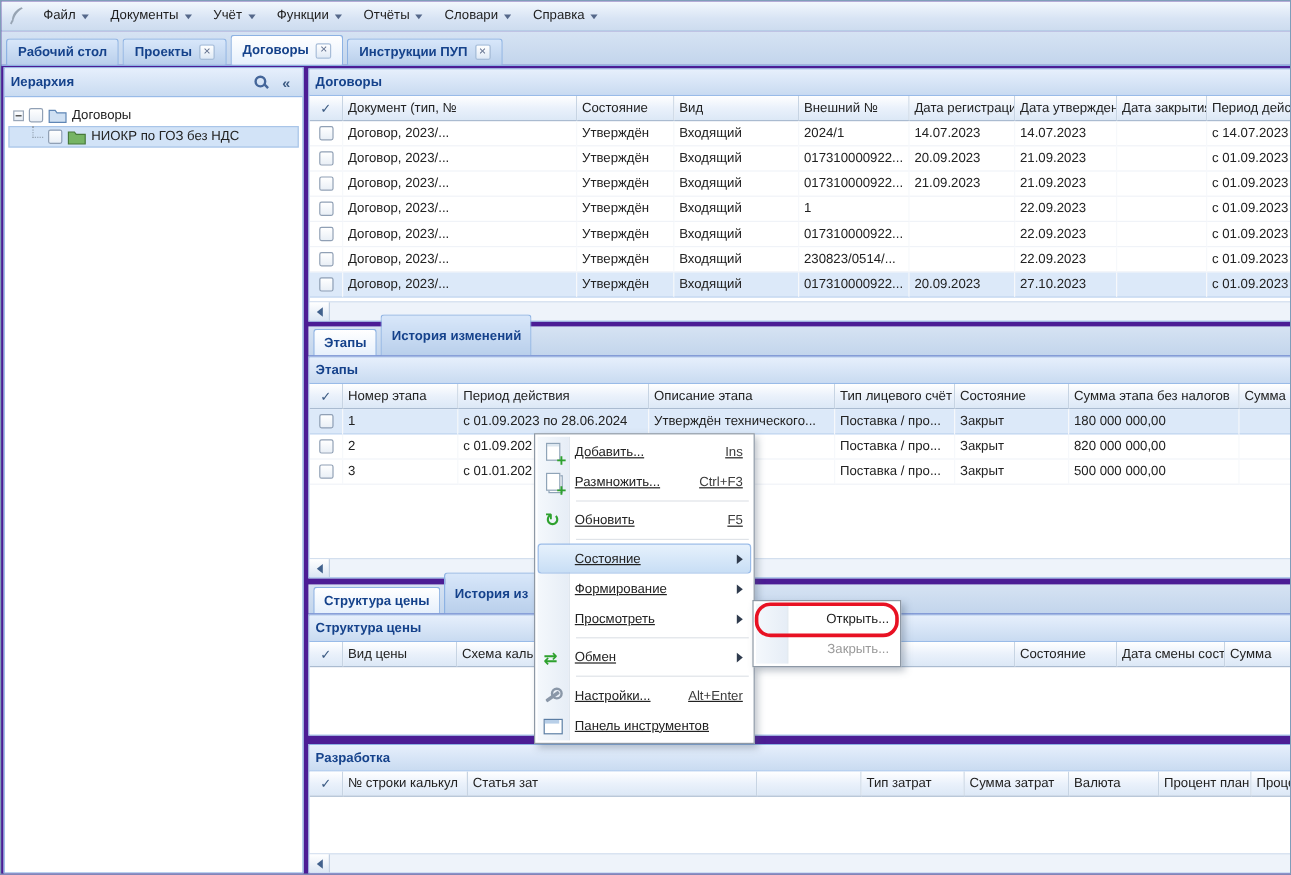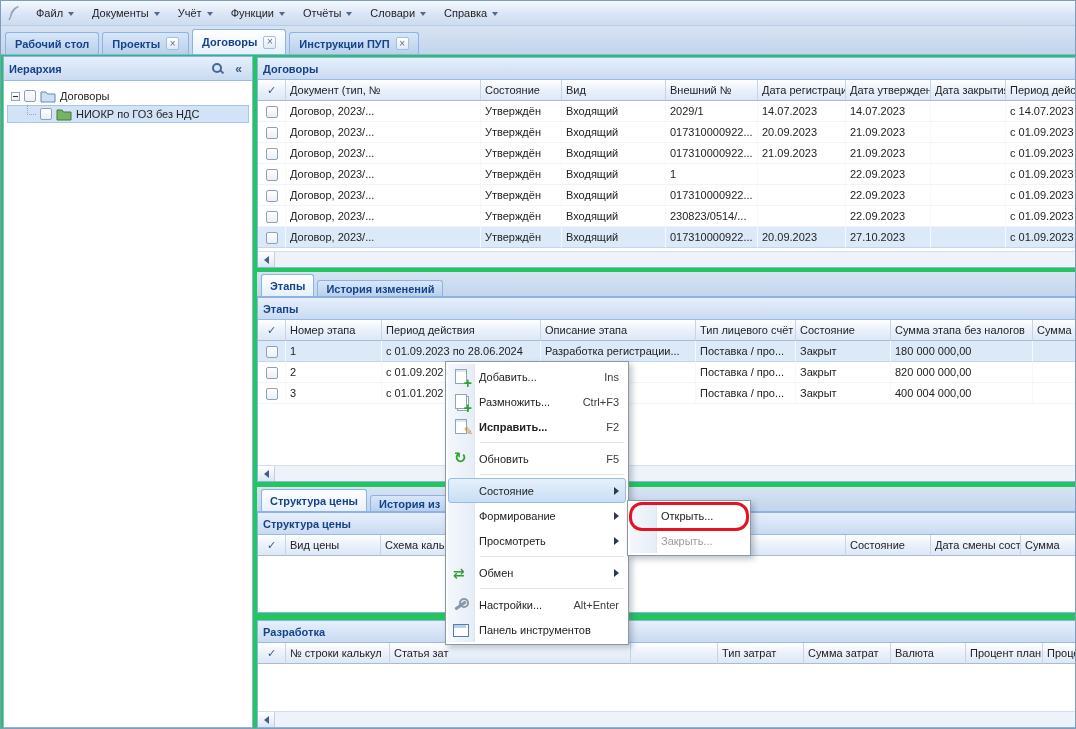--- a/index.html
+++ b/index.html
@@ -1,34 +1,34 @@
 <!DOCTYPE html>
 <html><head>
 <meta charset="utf-8">
 <style>
   *{margin:0;padding:0;box-sizing:border-box;}
   body{font-family:"Liberation Sans","DejaVu Sans",sans-serif;font-size:11px;color:#222;background:#fff;}
-  .window{position:relative;width:1076px;height:729px;background:#22c55e;overflow:hidden;border:1px solid #7f9db9;}
+  .window{position:relative;width:1076px;height:729px;background:#4c1d95;overflow:hidden;border:1px solid #7f9db9;}
 
   
   .menubar{position:absolute;left:0;top:0;width:100%;height:25px;display:flex;align-items:center;padding:0 4px;gap:2px;
     background:linear-gradient(#f3f8fd,#d8e4f4 60%,#cddcef);border-bottom:1px solid #b7cce6;}
   .logo{width:18px;height:18px;display:flex;align-items:center;justify-content:center;margin-right:3px;}
   .menubar-items{display:flex;align-items:center;gap:2px;}
   .menu-btn{display:flex;align-items:center;gap:5px;padding:4px 8px;border-radius:2px;color:#1e1e1e;cursor:default;}
   .caret{width:0;height:0;border-left:3px solid transparent;border-right:3px solid transparent;border-top:4px solid #55688a;margin-top:2px;}
 
   
   .tabstrip{position:absolute;display:flex;align-items:flex-end;gap:3px;padding:0 0 0 4px;
     background:linear-gradient(#d6e3f3,#c3d5ec);border-bottom:1px solid #8db2e3;}
   .main-tabs{left:0;top:25px;width:100%;height:29px;}
   .tab{display:flex;align-items:center;height:22px;padding:0 9px;border:1px solid #8db2e3;border-bottom:none;
     border-radius:3px 3px 0 0;background:linear-gradient(#d8e7fa,#b9cfeb);color:#15428b;font-weight:bold;white-space:nowrap;cursor:default;}
   .tab.active{background:linear-gradient(#ffffff,#e6f0fc);height:25px;}
-  .sub-tabs .tab{height:16px;padding:0 8px;}
+  .sub-tabs .tab{height:34px;padding:0 8px;}
   .sub-tabs .tab.active{height:22px;}
   .stages-tabs{left:256px;top:271px;width:820px;height:25px;}
   .price-tabs{left:256px;top:486px;width:820px;height:25px;}
   .tab-close{display:inline-flex;align-items:center;justify-content:center;width:13px;height:13px;margin-left:6px;
     border:1px solid #a7bdd8;border-radius:2px;background:linear-gradient(#fff,#dfe9f5);color:#5c githu6b8a;color:#5c6b8a;font-size:10px;line-height:10px;font-weight:normal;}
 
   
   .panel{position:absolute;background:#fff;border:1px solid #8db2e3;}
   .left-panel{left:2px;top:55px;width:250px;height:672px;}
   .contracts-panel{left:256px;top:56px;width:820px;height:211px;}
@@ -72,22 +72,22 @@
   
   .hscroll{position:absolute;left:0;right:0;bottom:0;height:16px;display:flex;align-items:center;
     background:#eef3fa;border-top:1px solid #d3dfee;}
   .sbtn{width:17px;height:100%;display:flex;align-items:center;justify-content:center;background:linear-gradient(#fff,#dce7f4);border-right:1px solid #c2d0e2;}
   .arrow-left{width:0;height:0;border-top:4px solid transparent;border-bottom:4px solid transparent;border-right:5px solid #41618c;}
 
   
   .menu{position:absolute;z-index:40;background:#fff;border:1px solid #8d98a5;box-shadow:3px 3px 6px rgba(70,85,105,.35);padding:2px;}
   .menu::before{content:"";position:absolute;left:2px;top:2px;bottom:2px;width:26px;
     background:linear-gradient(to right,#f4f8fc,#e6edf6);border-right:1px solid #dfe6ee;}
-  .context-menu{left:444px;top:360px;width:184px;}
-  .submenu{left:626px;top:499px;width:124px;z-index:45;}
+  .context-menu{left:444px;top:360px;width:184px;text-decoration:underline;}
+  .submenu{left:626px;top:499px;width:124px;z-index:45;text-align:right;}
   .menu-item{position:relative;display:flex;align-items:center;height:25px;padding-right:6px;border:1px solid transparent;border-radius:3px;cursor:default;}
   .menu-item .mi{flex:none;width:18px;height:18px;margin:0 9px 0 3px;position:relative;}
   .mlabel{flex:1;white-space:nowrap;}
   .mshortcut{margin-left:16px;color:#3c3c3c;white-space:nowrap;}
   .marrow{width:0;height:0;border-top:4px solid transparent;border-bottom:4px solid transparent;border-left:5px solid #2f3b4d;margin-left:8px;flex:none;}
   .menu-item.hover{background:linear-gradient(#e6f1fc,#c8def5);border-color:#99bbe8;}
   .menu-item.disabled{color:#9a9a9a;}
   .menu-item.bold .mlabel{font-weight:bold;}
   .menu-sep{height:1px;background:#dfe3e8;margin:3px 2px 3px 32px;}
   .menu-item.annotated::after{content:"";position:absolute;left:-2px;right:-2px;top:-2px;bottom:-4px;
@@ -231,21 +231,21 @@
               <th>Дата закрытия</th>
               <th>Период действия ...</th>
             </tr>
           </thead>
           <tbody>
             <tr>
               <td class="chk-col"><span class="checkbox"></span></td>
               <td>Договор, 2023/...</td>
               <td>Утверждён</td>
               <td>Входящий</td>
-              <td>2029/1</td>
+              <td>2024/1</td>
               <td>14.07.2023</td>
               <td>14.07.2023</td>
               <td></td>
               <td>с 14.07.2023 по...</td>
             </tr>
             <tr>
               <td class="chk-col"><span class="checkbox"></span></td>
               <td>Договор, 2023/...</td>
               <td>Утверждён</td>
               <td>Входящий</td>
@@ -355,21 +355,21 @@
               <th>Состояние</th>
               <th>Сумма этапа без налогов</th>
               <th>Сумма ...</th>
             </tr>
           </thead>
           <tbody>
             <tr class="selected">
               <td class="chk-col"><span class="checkbox"></span></td>
               <td>1</td>
               <td>с 01.09.2023 по 28.06.2024</td>
-              <td>Разработка регистрации...</td>
+              <td>Утверждён технического...</td>
               <td>Поставка / про...</td>
               <td>Закрыт</td>
               <td class="num">180 000 000,00</td>
               <td></td>
             </tr>
             <tr>
               <td class="chk-col"><span class="checkbox"></span></td>
               <td>2</td>
               <td>с 01.09.202</td>
               <td>...очей конс...</td>
@@ -378,21 +378,21 @@
               <td class="num">820 000 000,00</td>
               <td></td>
             </tr>
             <tr>
               <td class="chk-col"><span class="checkbox"></span></td>
               <td>3</td>
               <td>с 01.01.202</td>
               <td>...зделия и ...</td>
               <td>Поставка / про...</td>
               <td>Закрыт</td>
-              <td class="num">400 004 000,00</td>
+              <td class="num">500 000 000,00</td>
               <td></td>
             </tr>
           </tbody>
         </table>
     </div>
     <div class="hscroll">
       <span class="sbtn">
           <span class="arrow-left"></span>
         </span>
     </div>
@@ -482,25 +482,20 @@
       <div class="menu-item">
         <span class="mi add-icon"></span>
         <span class="mlabel">Добавить...</span>
         <span class="mshortcut">Ins</span>
       </div>
       <div class="menu-item">
         <span class="mi duplicate-icon"></span>
         <span class="mlabel">Размножить...</span>
         <span class="mshortcut">Ctrl+F3</span>
       </div>
-      <div class="menu-item bold">
-        <span class="mi edit-icon"></span>
-        <span class="mlabel">Исправить...</span>
-        <span class="mshortcut">F2</span>
-      </div>
       <div class="menu-sep"></div>
       <div class="menu-item">
         <span class="mi refresh-icon"></span>
         <span class="mlabel">Обновить</span>
         <span class="mshortcut">F5</span>
       </div>
       <div class="menu-sep"></div>
       <div class="menu-item hover">
         <span class="mi "></span>
         <span class="mlabel">Состояние</span>

